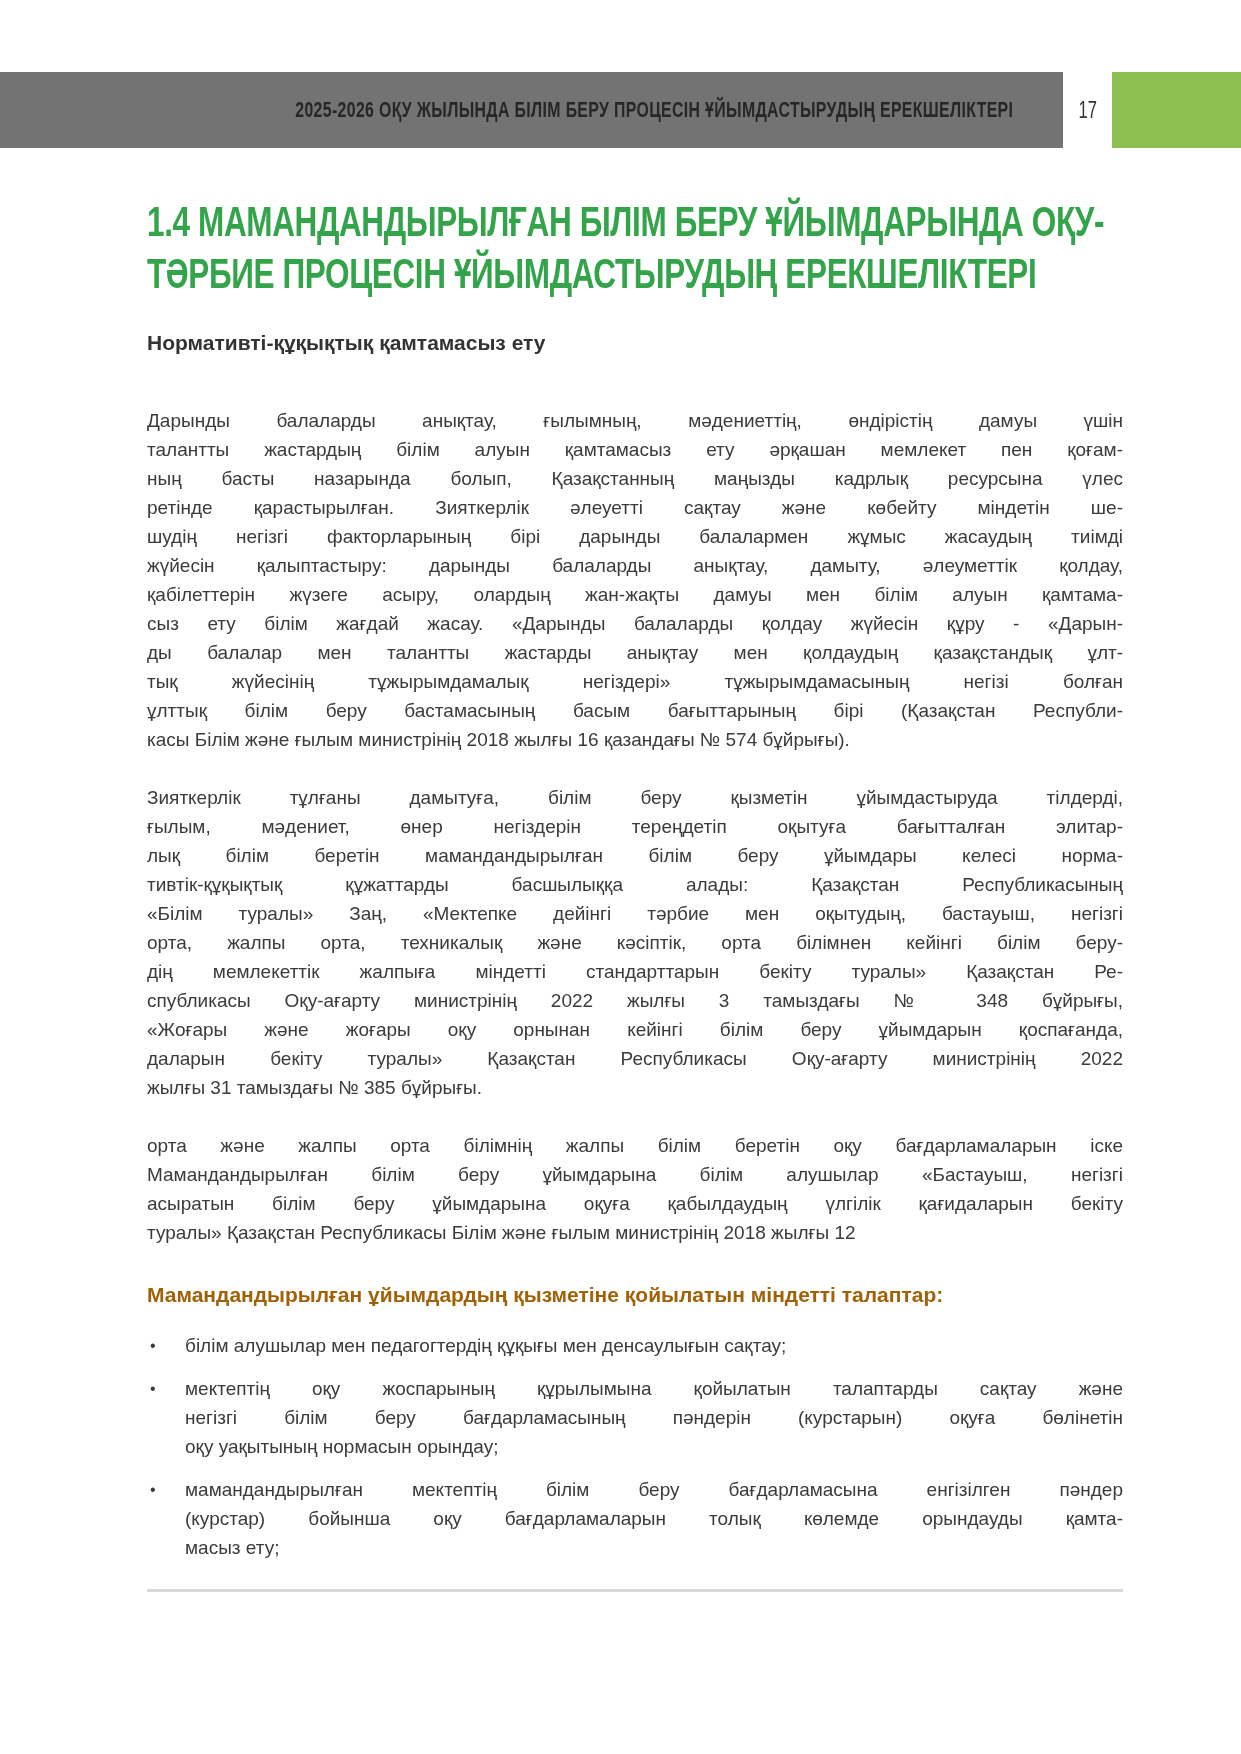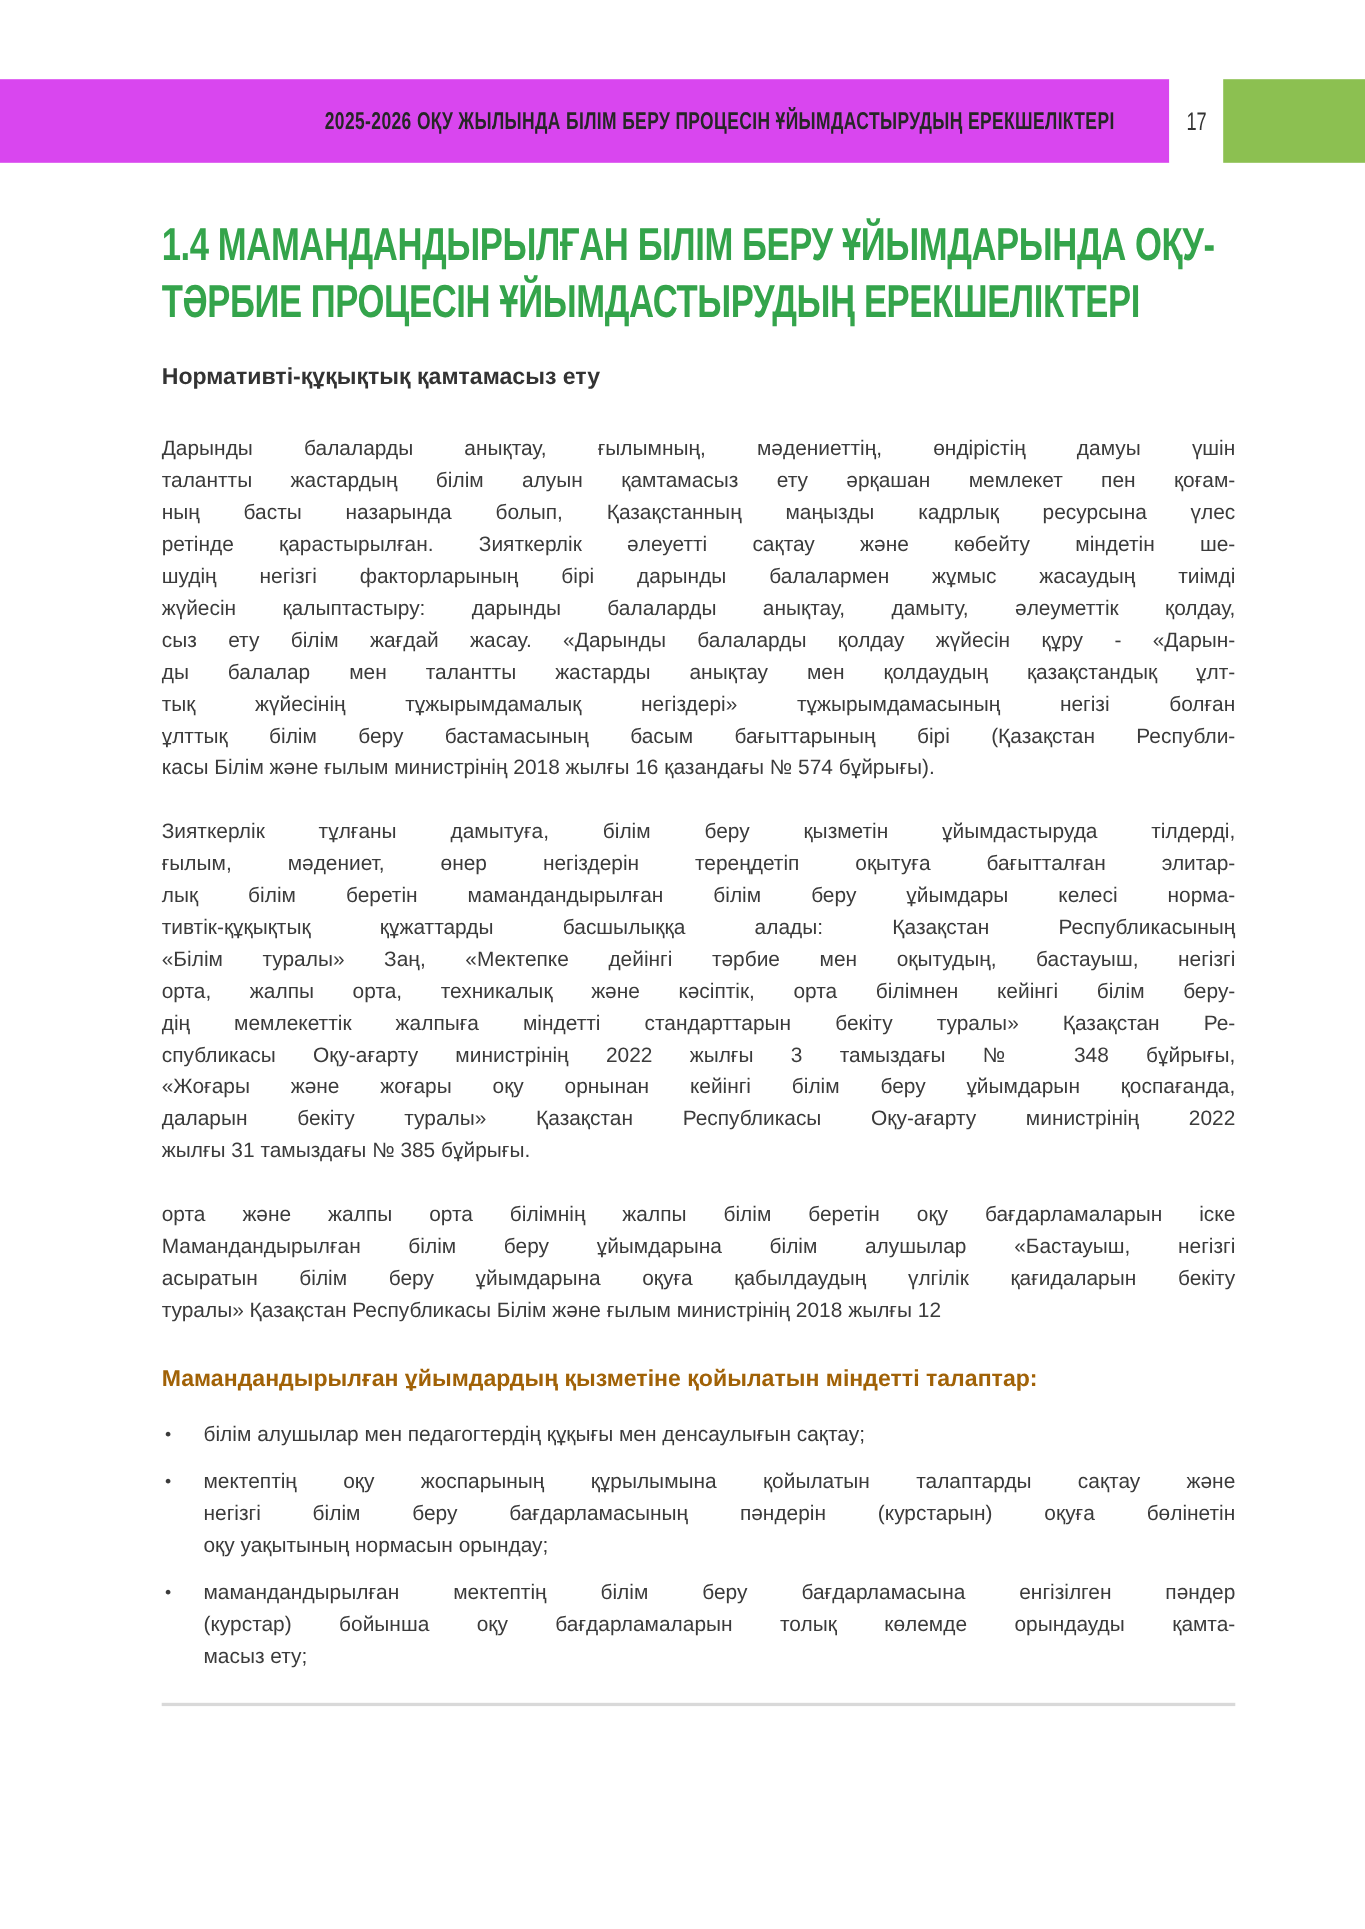--- a/index.html
+++ b/index.html
@@ -38,21 +38,21 @@
   .title-line{
     white-space:nowrap;
     transform:scaleX(.75);transform-origin:left center;
     letter-spacing:-0.5px;
   }
   .subtitle{
     margin:30px 0 0 0;
     font-size:21px;font-weight:700;line-height:26px;color:#333333;
   }
   .para{font-size:19px;line-height:29px;}
-  .para-first{margin-top:38px;}
+  .para-first{margin-top:50px;}
   .para-next{margin-top:29px;}
   .jlines > div{text-align:justify;text-align-last:justify;}
   .jlines > div:last-child{text-align-last:left;}
   .req-heading{
     margin:33px 0 0 0;
     font-size:21px;font-weight:700;line-height:29px;color:#a16207;
   }
   .bullets{margin-top:22px;}
   .bullet{display:flex;margin-top:14px;}
   .bullet:first-child{margin-top:0;}
@@ -63,21 +63,21 @@
   }
   .blines{flex:1;font-size:19px;line-height:29px;}
   .rule{margin-top:27px;height:3px;width:976px;}
 </style>
 </head>
 <body>
 
 <div class="page">
 
   <header class="header">
-    <div class="header-bar" style="background-color: #d946ef;">
+    <div class="header-bar" style="background-color: #737373;">
       <span class="header-title">2025-2026 ОҚУ ЖЫЛЫНДА БІЛІМ БЕРУ ПРОЦЕСІН ҰЙЫМДАСТЫРУДЫҢ ЕРЕКШЕЛІКТЕРІ</span>
     </div>
     <div class="pagenum-gap">
       <span class="pagenum">17</span>
     </div>
     <div class="header-right" style="background-color: rgb(140, 192, 81);"></div>
   </header>
 
   <main class="content">
 
@@ -97,20 +97,21 @@
         <div class="tline">талантты жастардың білім алуын қамтамасыз ету әрқашан мемлекет пен қоғам-</div>
 
         <div class="tline">ның басты назарында болып, Қазақстанның маңызды кадрлық ресурсына үлес</div>
 
         <div class="tline">ретінде қарастырылған. Зияткерлік әлеуетті сақтау және көбейту міндетін ше-</div>
 
         <div class="tline">шудің негізгі факторларының бірі дарынды балалармен жұмыс жасаудың тиімді</div>
 
         <div class="tline">жүйесін қалыптастыру: дарынды балаларды анықтау, дамыту, әлеуметтік қолдау,</div>
 
+        <div class="tline">қабілеттерін жүзеге асыру, олардың жан-жақты дамуы мен білім алуын қамтама-</div>
 
         <div class="tline">сыз ету білім жағдай жасау. «Дарынды балаларды қолдау жүйесін құру - «Дарын-</div>
 
         <div class="tline">ды балалар мен талантты жастарды анықтау мен қолдаудың қазақстандық ұлт-</div>
 
         <div class="tline">тық жүйесінің тұжырымдамалық негіздері» тұжырымдамасының негізі болған</div>
 
         <div class="tline">ұлттық білім беру бастамасының басым бағыттарының бірі (Қазақстан Республи-</div>
 
         <div class="tline">касы Білім және ғылым министрінің 2018 жылғы 16 қазандағы № 574 бұйрығы).</div>

